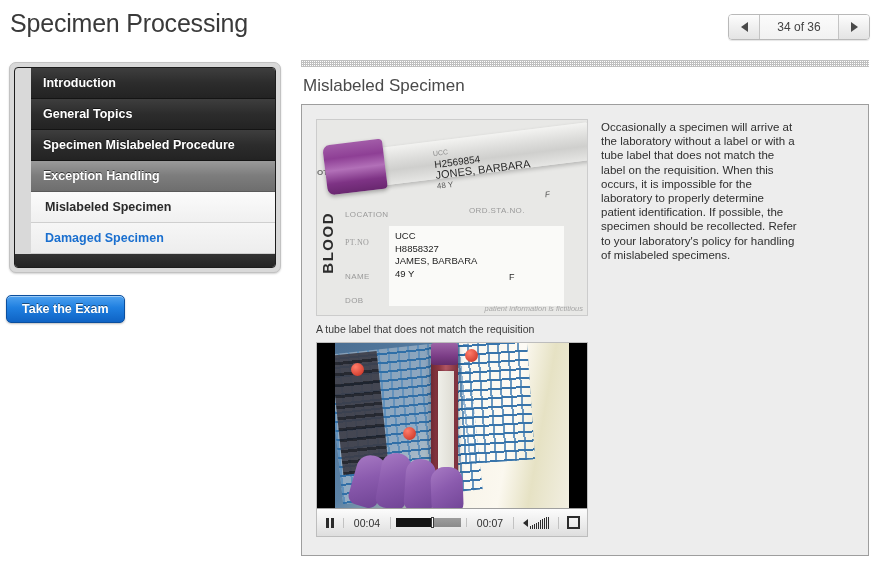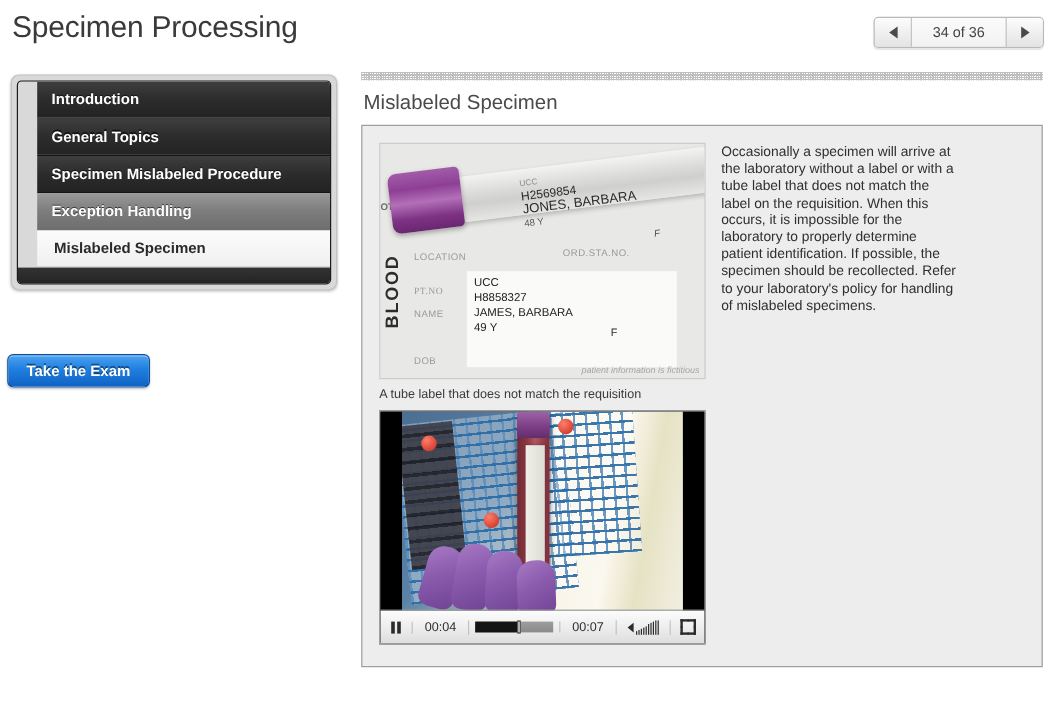--- a/index.html
+++ b/index.html
@@ -223,21 +223,21 @@
   #ph-blood {
     position: absolute;
     left: 2px; top: 92px;
     font-size: 15px; font-weight: bold; color: #2c2c2c;
     writing-mode: vertical-rl;
     transform: rotate(180deg);
     letter-spacing: 1.5px;
   }
   #ph-loc  { top: 90px;  left: 28px; text-align: right; }
   #ph-pt   { top: 118px; left: 28px; font-family: Liberation Serif, serif; }
-  #ph-name { top: 137px; left: 28px; }
+  #ph-name { top: 152px; left: 28px; }
   #ph-dob  { top: 176px; left: 28px; }
   #ph-ord  { top: 86px;  left: 152px; }
   
   #tube-body {
     position: absolute;
     left: 62px; top: 28px;
     width: 212px; height: 38px;
     background: linear-gradient(180deg, #f3f3f1 0%, #dcdcda 38%, #cfcfcd 62%, #e6e6e4 100%);
     transform: rotate(-7deg);
     transform-origin: left center;
@@ -437,20 +437,21 @@
   </div>
 </div>
 
 <div id="sidebar">
   <div id="menu">
     <div class="m-item top">Introduction</div>
     <div class="m-item top">General Topics</div>
     <div class="m-item top">Specimen Mislabeled Procedure</div>
     <div class="m-item top active">Exception Handling</div>
     <div class="m-item sub current">Mislabeled Specimen</div>
+    <div class="m-item sub">Damaged Specimen</div>
     <div id="menu-foot"></div>
   </div>
 </div>
 
 <div id="exam-btn">Take the Exam</div>
 
 <div id="content">
   <div id="hatch"></div>
   <div id="section-title">Mislabeled Specimen</div>
 

